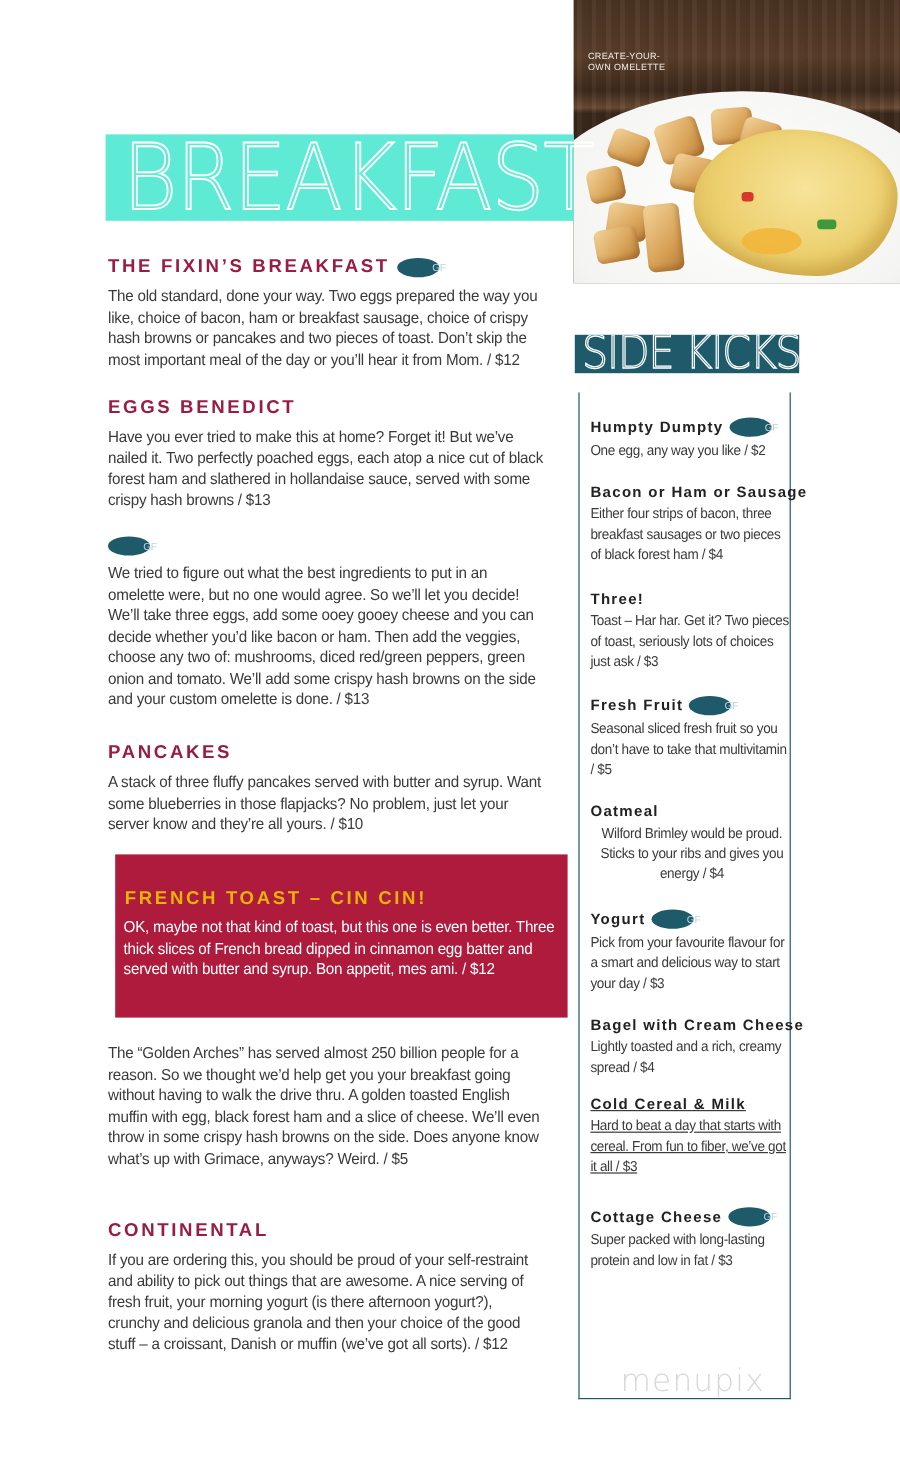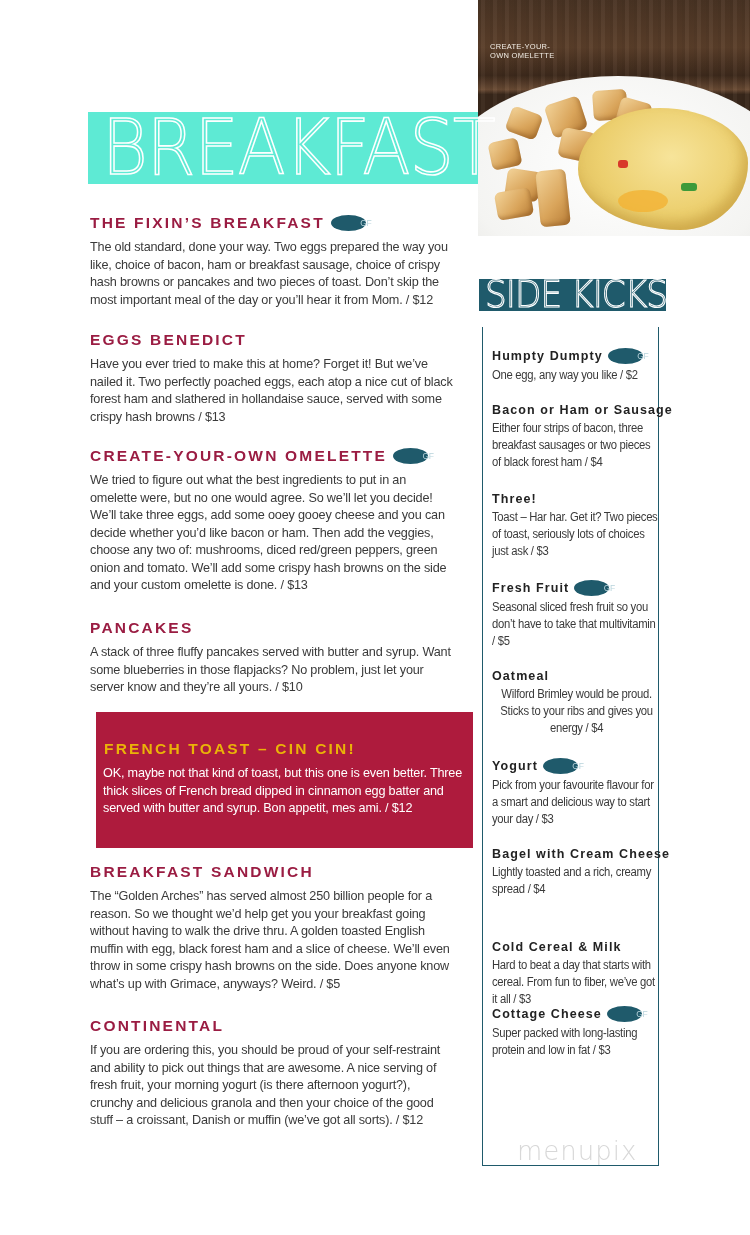--- a/index.html
+++ b/index.html
@@ -145,44 +145,40 @@
 
 <div class="main-col" style="top:331px;">
   <div class="item-title">
     <span>EGGS BENEDICT</span>
   </div>
   <div class="item-desc">Have you ever tried to make this at home? Forget it! But we’ve nailed it. Two perfectly poached eggs, each atop a nice cut of black forest ham and slathered in hollandaise sauce, served with some crispy hash browns  / $13</div>
 </div>
 
 <div class="main-col" style="top:447px;">
   <div class="item-title">
-    <span>CREATE-YOUR-OWN OMELETTE</span>
     <span class="gf-badge">GF</span>
   </div>
   <div class="item-desc">We tried to figure out what the best ingredients to put in an omelette were, but no one would agree. So we’ll let you decide! We’ll take three eggs, add some ooey gooey cheese and you can decide whether you’d like bacon or ham. Then add the veggies, choose any two of:  mushrooms, diced red/green peppers, green onion and tomato. We’ll add some crispy hash browns on the side and your custom omelette is done.  / $13</div>
 </div>
 
 <div class="main-col" style="top:619px;">
   <div class="item-title">
     <span>PANCAKES</span>
   </div>
   <div class="item-desc">A stack of three fluffy pancakes served with butter and syrup. Want some blueberries in those flapjacks? No problem, just let your server know and they’re all yours.  / $10</div>
 </div>
 
 <div class="french-box">
   <div class="item-title">
     <span>FRENCH TOAST – CIN CIN!</span>
   </div>
   <div class="item-desc">OK, maybe not that kind of toast, but this one is even better. Three thick slices of French bread dipped in cinnamon egg batter and served with butter and syrup. Bon appetit, mes ami.  / $12</div>
 </div>
 
 <div class="main-col" style="top:863px;">
-  <div class="item-title">
-    <span>BREAKFAST SANDWICH</span>
-  </div>
   <div class="item-desc">The “Golden Arches” has served almost 250 billion people for a reason. So we thought we’d help get you your breakfast going without having to walk the drive thru. A golden toasted English muffin with egg, black forest ham and a slice of cheese. We’ll even throw in some crispy hash browns on the side. Does anyone know what’s up with Grimace, anyways? Weird.  / $5</div>
 </div>
 
 <div class="main-col" style="top:1017px;">
   <div class="item-title">
     <span>CONTINENTAL</span>
   </div>
   <div class="item-desc">If you are ordering this, you should be proud of your self-restraint and ability to pick out things that are awesome. A nice serving of fresh fruit, your morning yogurt (is there afternoon yogurt?), crunchy and delicious granola and then your choice of the good stuff – a croissant, Danish or muffin (we’ve got all sorts).   / $12</div>
 </div>
 
@@ -235,21 +231,21 @@
     <div class="side-desc">Pick from your favourite flavour for a smart and delicious way to start your day  / $3</div>
   </div>
 
   <div class="side-item" style="top:520px;">
     <div class="side-title">
       <span>Bagel with Cream Cheese</span>
     </div>
     <div class="side-desc">Lightly toasted and a rich, creamy spread  / $4</div>
   </div>
 
-  <div class="side-item" style="top:613px;">
+  <div class="side-item" style="top:586px;text-decoration:underline;">
     <div class="side-title">
       <span>Cold Cereal &amp; Milk</span>
     </div>
     <div class="side-desc">Hard to beat a day that starts with cereal. From fun to fiber, we’ve got it all  / $3</div>
   </div>
 
   <div class="side-item" style="top:679px;">
     <div class="side-title">
       <span>Cottage Cheese</span>
       <span class="gf-badge">GF</span>

